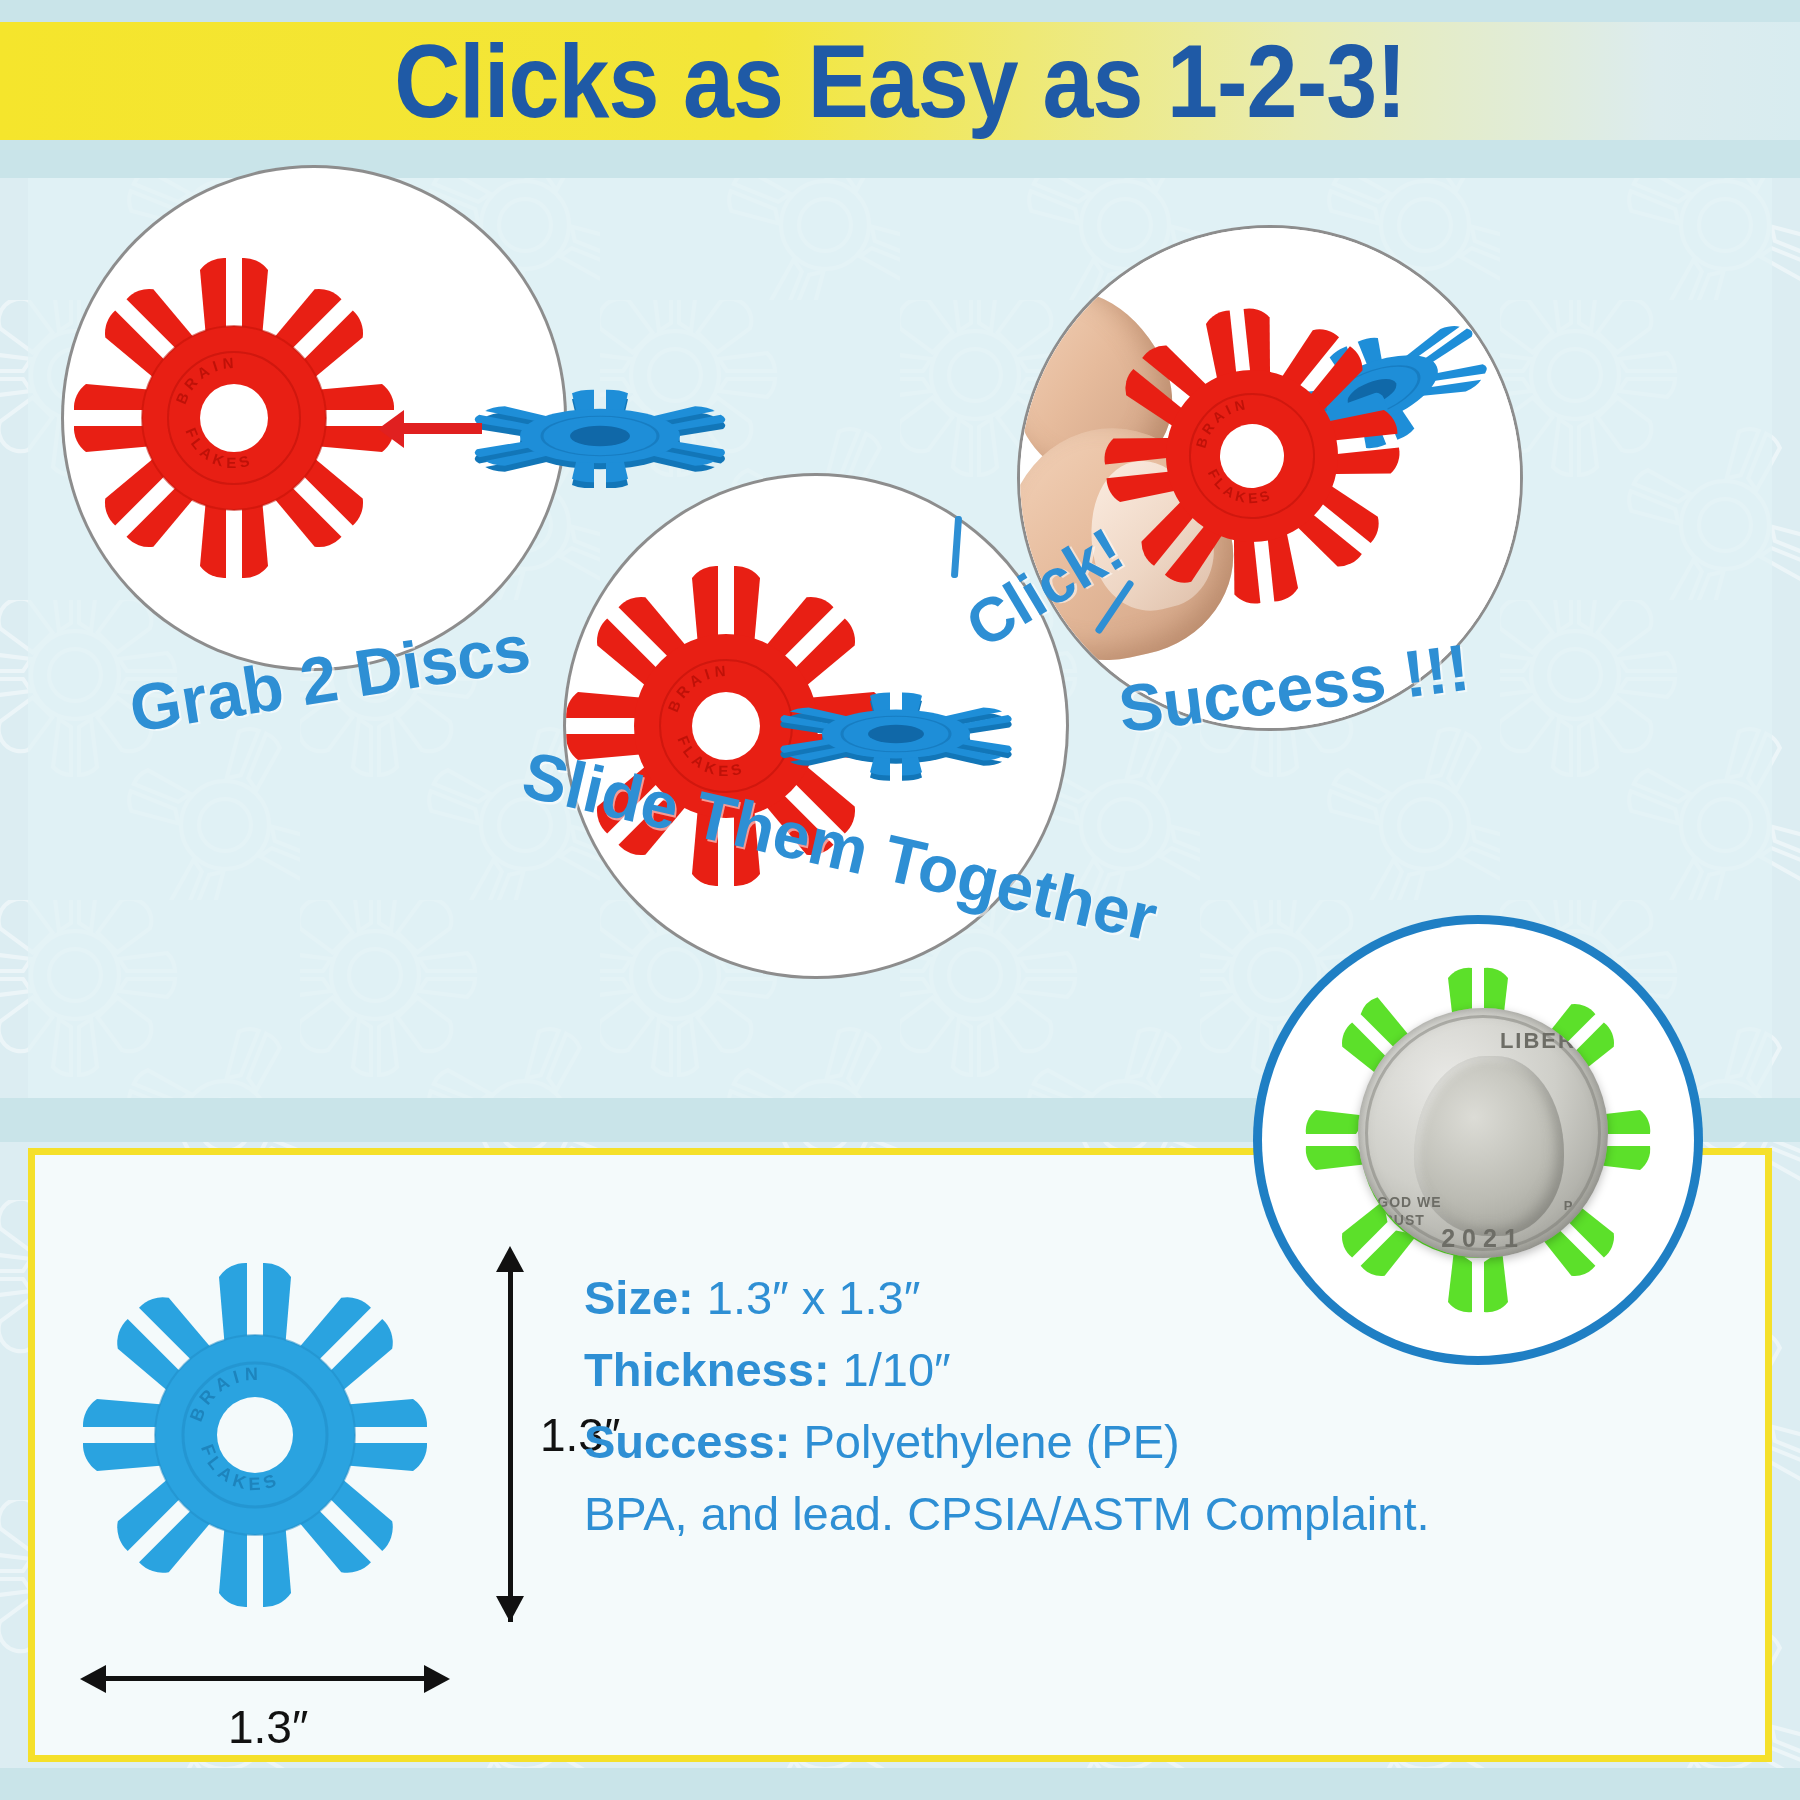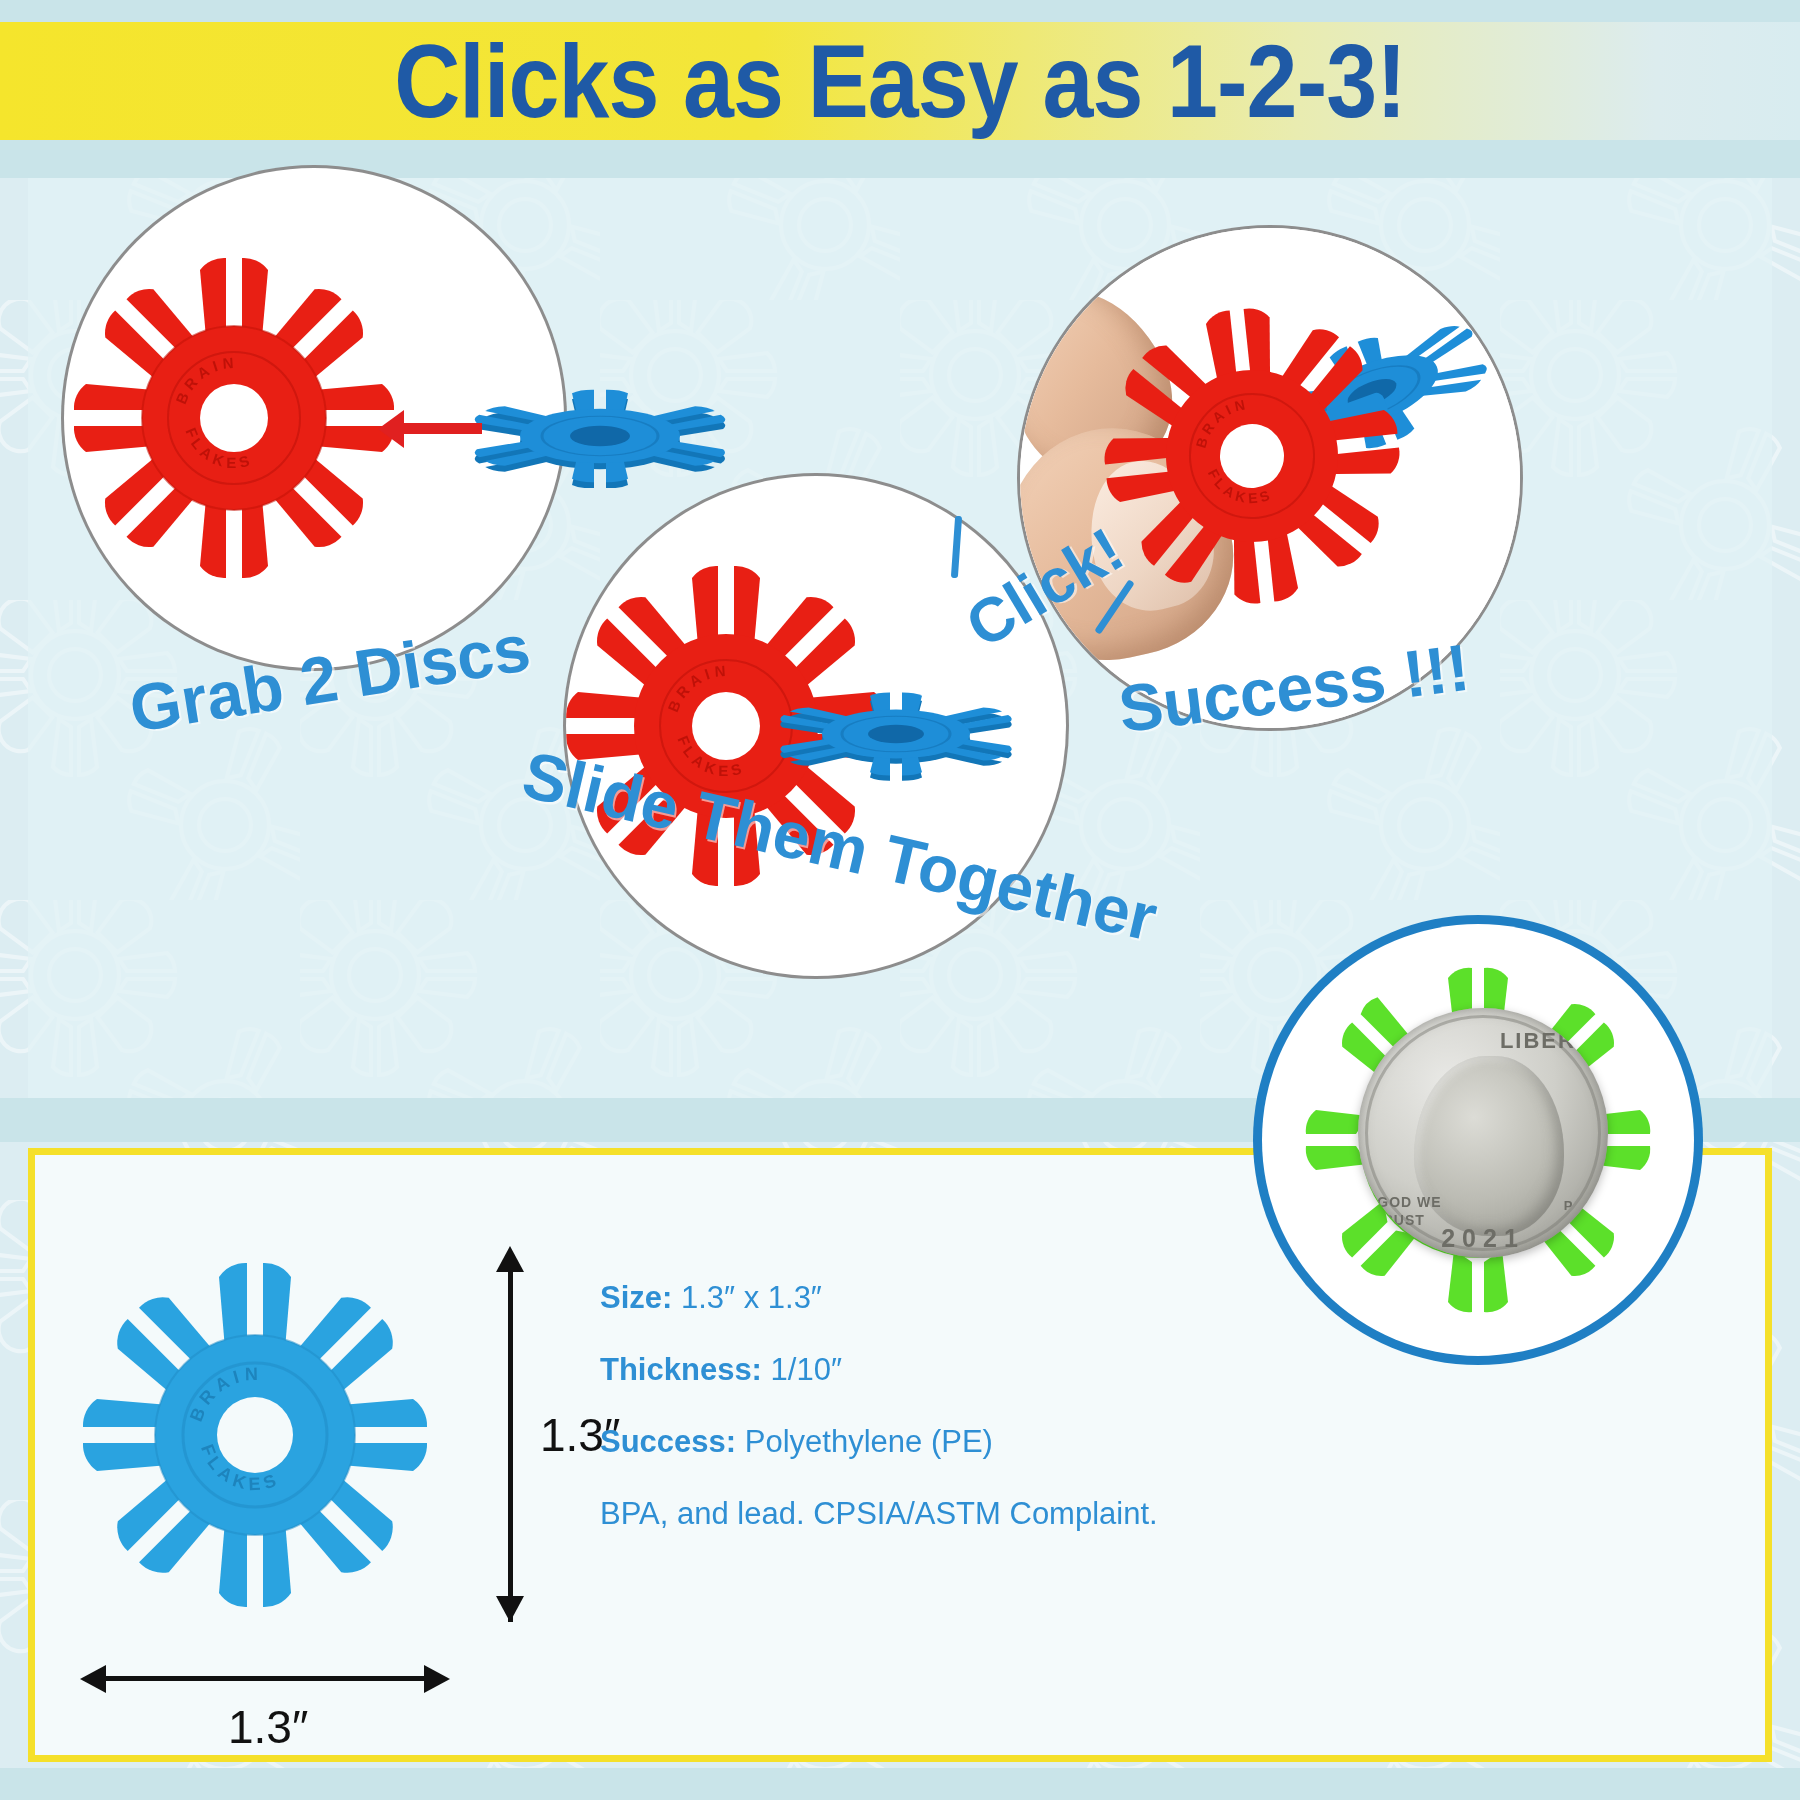--- a/index.html
+++ b/index.html
@@ -22,21 +22,21 @@
   .coin-circle{position:absolute;border-radius:50%;background:#fff;z-index:6;
      box-shadow:0 0 0 9px #1f7fc4;overflow:hidden;}
 
   
   .caption{position:absolute;z-index:7;color:#2e8fd4;font-weight:bold;white-space:nowrap;
      text-shadow:2px 2px 0 rgba(255,255,255,.55);}
 
   
   .spec-panel{position:absolute;left:28px;top:1148px;width:1744px;height:614px;
      background:#f4fafb;border:7px solid #f5e02a;z-index:5;box-sizing:border-box;}
-  .spec-lines{position:absolute;left:600px;top:1262px;z-index:8;color:#2e8fd4;font-size:31px;line-height:72px;}
+  .spec-lines{position:absolute;left:584px;top:1262px;z-index:8;color:#2e8fd4;font-size:47px;line-height:72px;}
   .spec-lines b{font-weight:bold;}
   .spec-lines .v{font-weight:normal;}
 
   .dim-label{position:absolute;z-index:8;color:#111;font-size:46px;}
   .arrowline{position:absolute;background:#111;z-index:8;}
   .ahead{position:absolute;width:0;height:0;z-index:8;}
 
   
   .redarrow-line{position:absolute;background:#e02020;z-index:5;}
   .redarrow-head{position:absolute;width:0;height:0;z-index:5;

